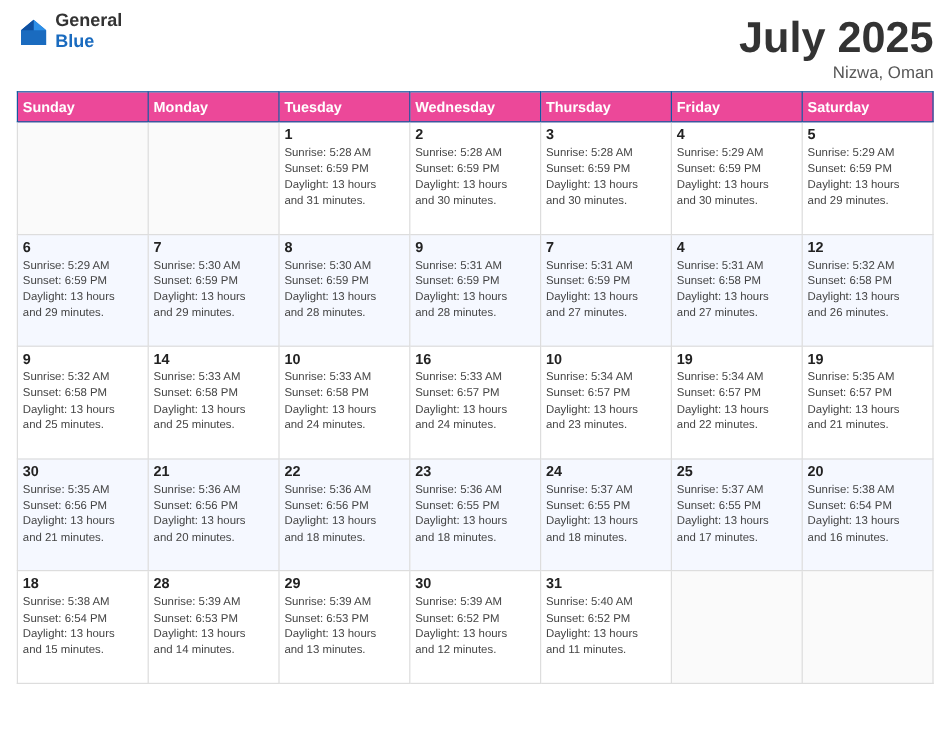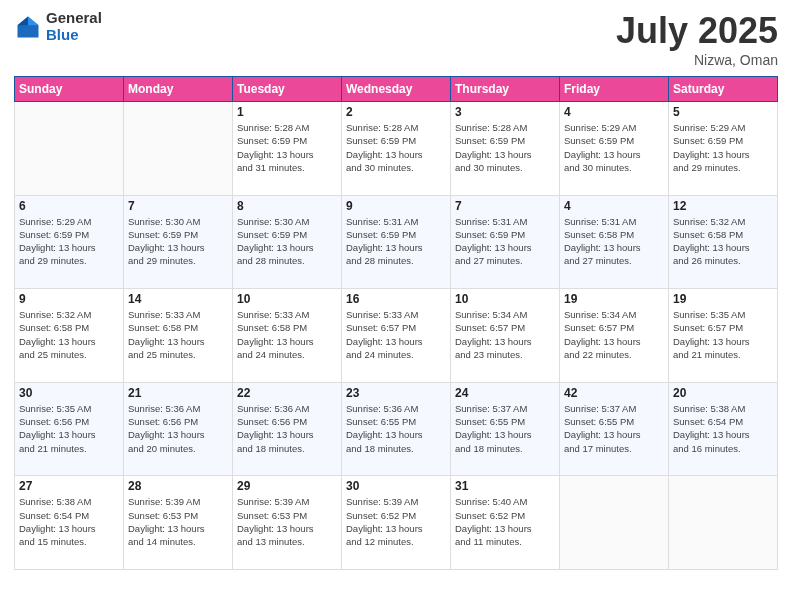--- a/index.html
+++ b/index.html
@@ -296,37 +296,37 @@
 and 18 minutes.</div>
           </td>
           <td>
             <span class="day-num">24</span>
             <div class="day-info" style="white-space: pre-line;">Sunrise: 5:37 AM
 Sunset: 6:55 PM
 Daylight: 13 hours
 and 18 minutes.</div>
           </td>
           <td>
-            <span class="day-num">42</span>
+            <span class="day-num">25</span>
             <div class="day-info" style="white-space: pre-line;">Sunrise: 5:37 AM
 Sunset: 6:55 PM
 Daylight: 13 hours
 and 17 minutes.</div>
           </td>
           <td>
             <span class="day-num">20</span>
             <div class="day-info" style="white-space: pre-line;">Sunrise: 5:38 AM
 Sunset: 6:54 PM
 Daylight: 13 hours
 and 16 minutes.</div>
           </td>
         </tr>
         <tr>
           <td>
-            <span class="day-num">27</span>
+            <span class="day-num">18</span>
             <div class="day-info" style="white-space: pre-line;">Sunrise: 5:38 AM
 Sunset: 6:54 PM
 Daylight: 13 hours
 and 15 minutes.</div>
           </td>
           <td>
             <span class="day-num">28</span>
             <div class="day-info" style="white-space: pre-line;">Sunrise: 5:39 AM
 Sunset: 6:53 PM
 Daylight: 13 hours

